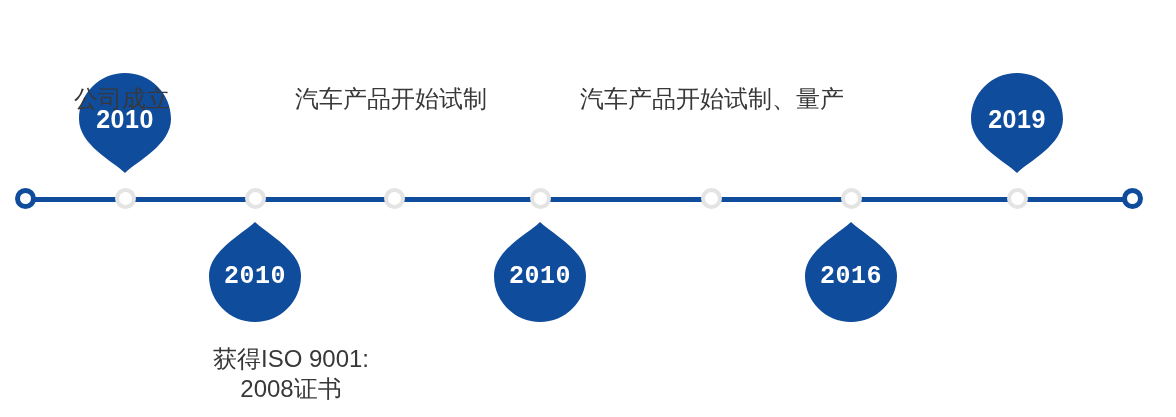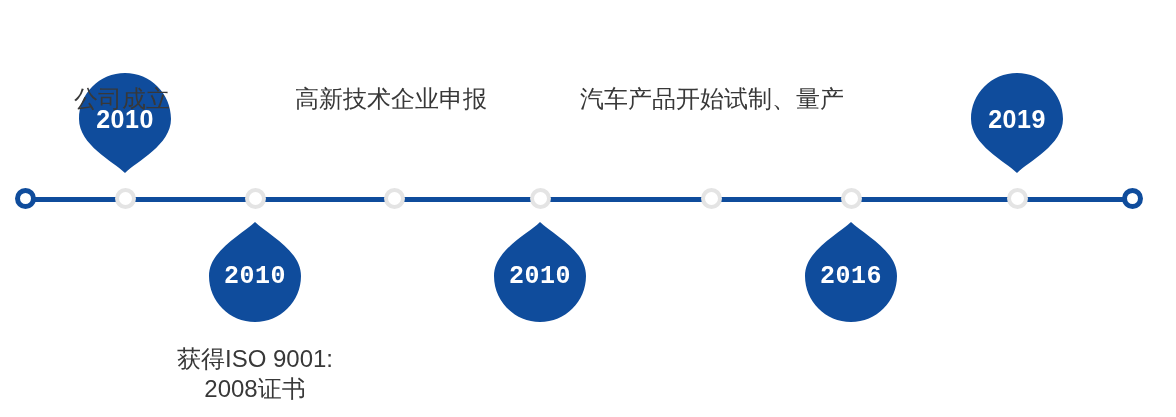--- a/index.html
+++ b/index.html
@@ -66,21 +66,21 @@
     position:absolute;
     transform:translateX(-50%);
     color:var(--text);
     font-size:24px;
     line-height:30px;
     text-align:center;
     white-space:pre-line;
     z-index:4;
   }
   .label.above{top:36px;margin-top:48px;}
-  .label.below{top:344px;}
+  .label.below{top:344px;margin-left:36px;}
 </style>
 </head>
 <body>
 
 <div class="stage">
 
   <div class="tl-line"></div>
   <div class="endpoint" style="left:14.5px"></div>
   <div class="endpoint" style="left:1121.5px"></div>
 
@@ -102,21 +102,21 @@
 
   <div class="label below" style="left:255px">获得ISO 9001:
 2008证书</div>
   <div class="balloon below" style="left:205px;top:222px">
     <svg viewBox="0 0 100 100">
         <path fill="currentColor" d="M50 100 C38 88 4 72 4 46 C4 20.6 24.6 0 50 0 C75.4 0 96 20.6 96 46 C96 72 62 88 50 100 Z"></path>
       </svg>
     <div class="year">2010</div>
   </div>
 
-  <div class="label above" style="left:391px">高新技术企业申报</div>
+  <div class="label above" style="left:391px">汽车产品开始试制</div>
 
   <div class="balloon below" style="left:490px;top:222px">
     <svg viewBox="0 0 100 100">
         <path fill="currentColor" d="M50 100 C38 88 4 72 4 46 C4 20.6 24.6 0 50 0 C75.4 0 96 20.6 96 46 C96 72 62 88 50 100 Z"></path>
       </svg>
     <div class="year">2010</div>
   </div>
 
   <div class="label above" style="left:712px">汽车产品开始试制、量产</div>
 

